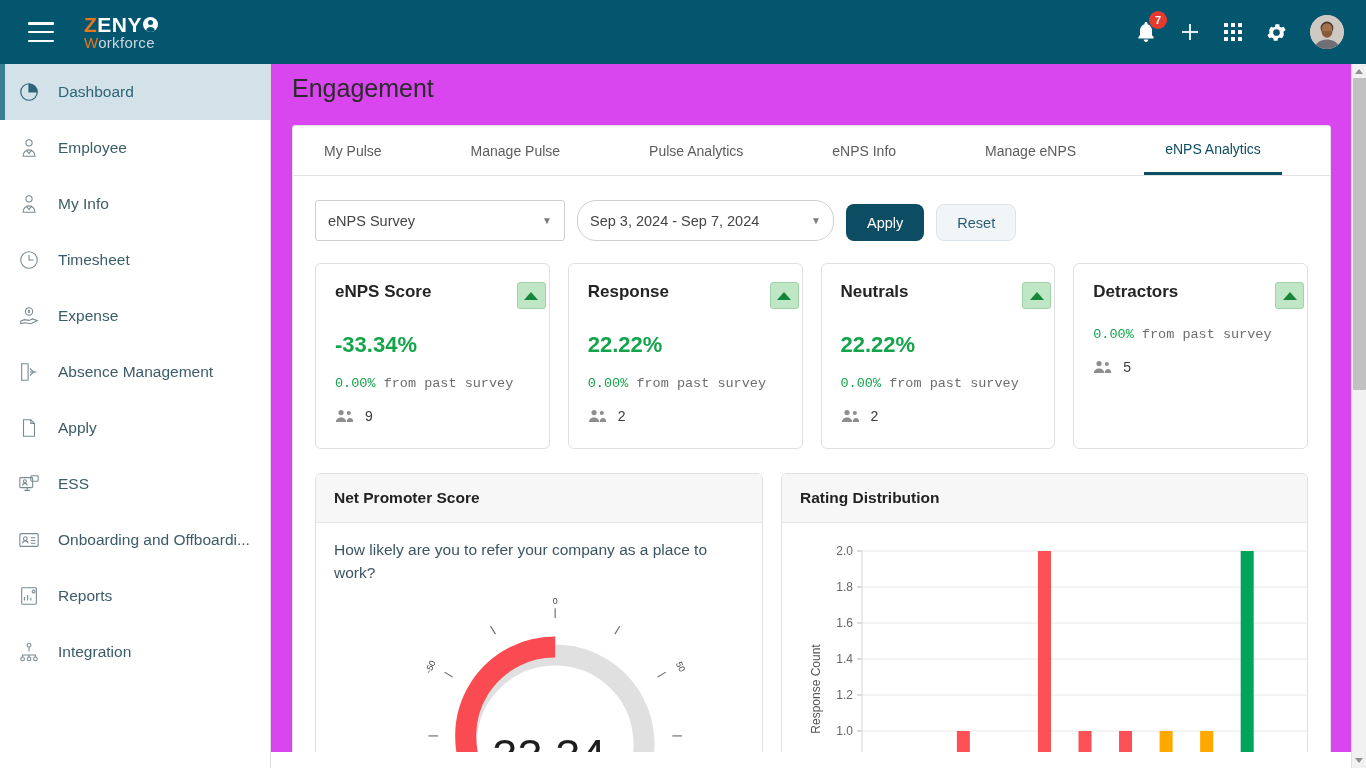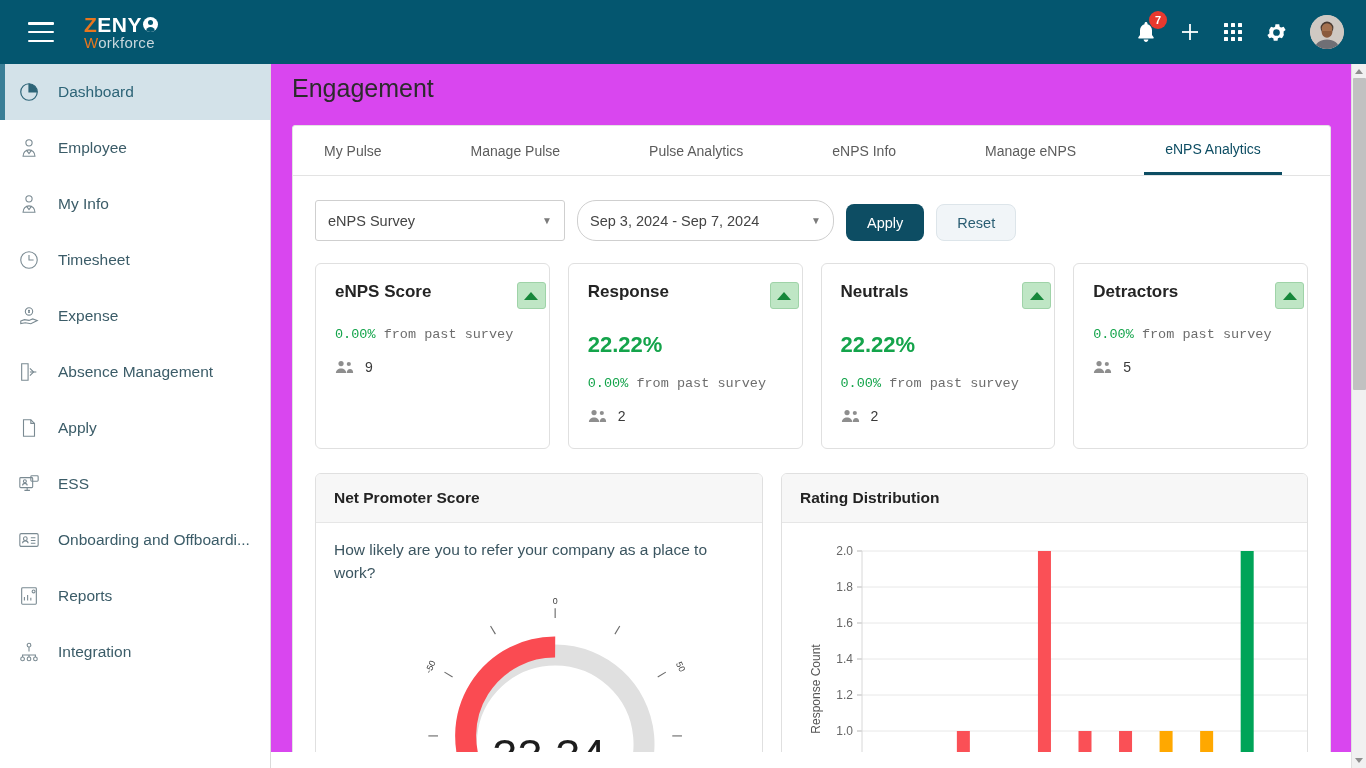--- a/index.html
+++ b/index.html
@@ -382,20 +382,21 @@
 
       <div class="cards">
 
         <div class="card">
           <div class="card-top">
             <div class="card-title">eNPS Score</div>
             <div class="trend">
                 <span class="arrow"></span>
               </div>
           </div>
+          <div class="card-value">-33.34%</div>
           <div class="card-sub">
             <span class="pct">0.00%</span>
             <span>from past survey</span>
           </div>
           <div class="card-count">
             <span>
               <svg width="19" height="14" viewBox="0 0 22 16" fill="#8e8e8e">
                 <circle cx="7" cy="4" r="3"></circle>
                   <circle cx="16" cy="4.5" r="2.4"></circle>
                 <path d="M1 15c0-3.2 2.7-5.3 6-5.3s6 2.1 6 5.3z"></path>

